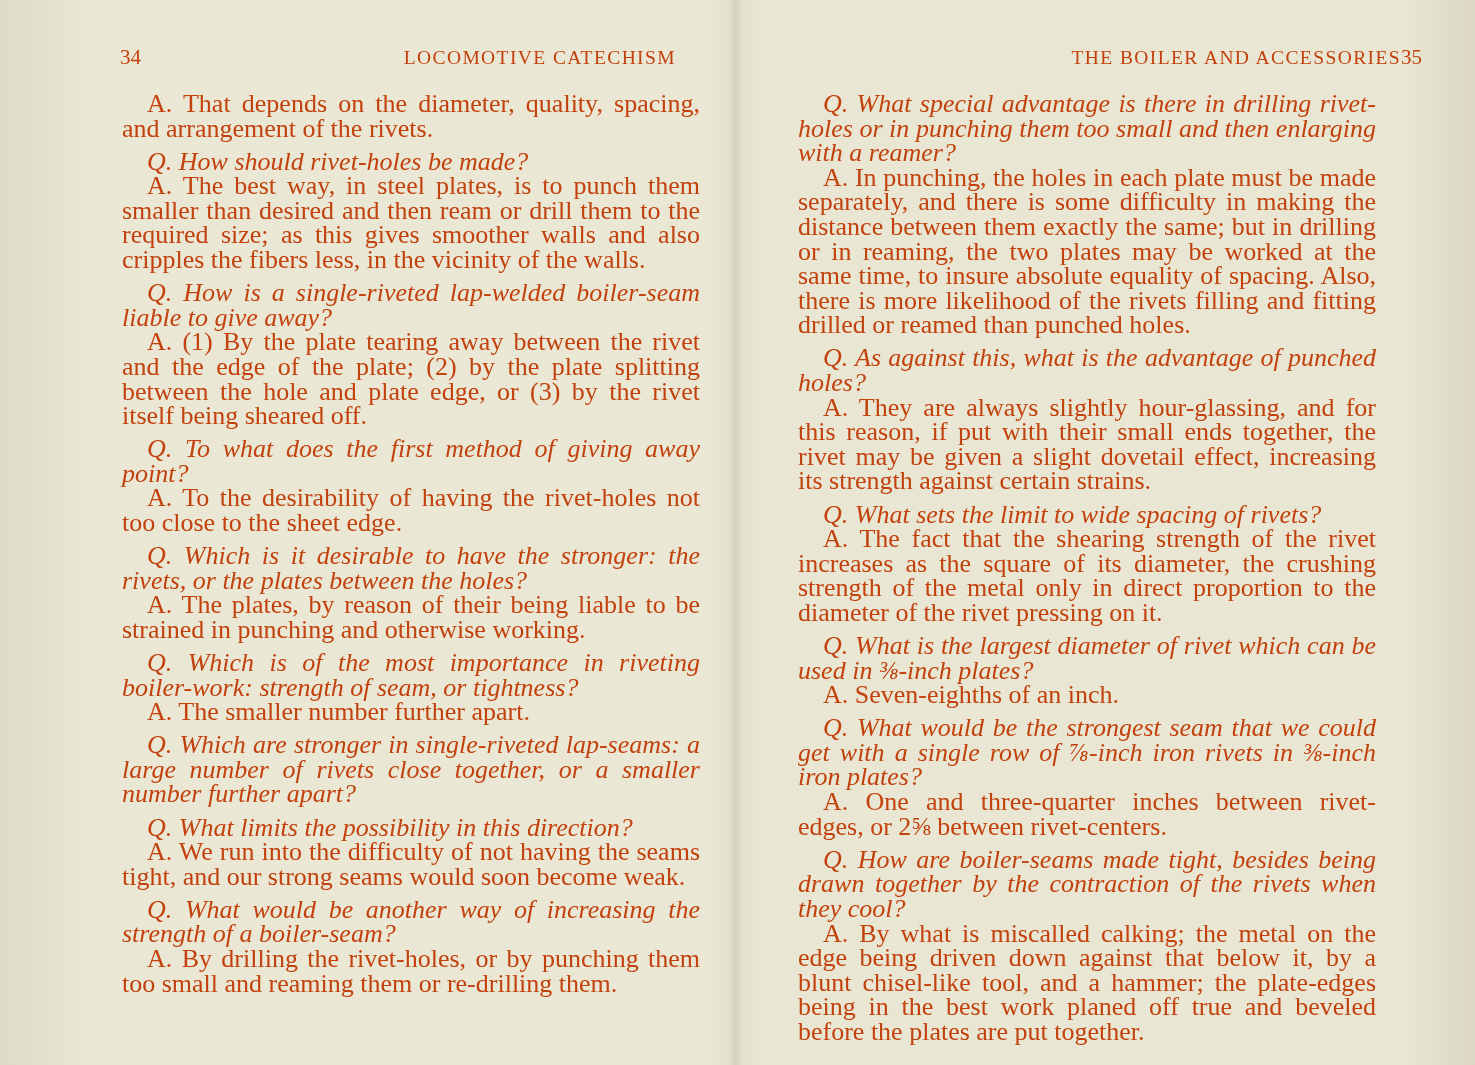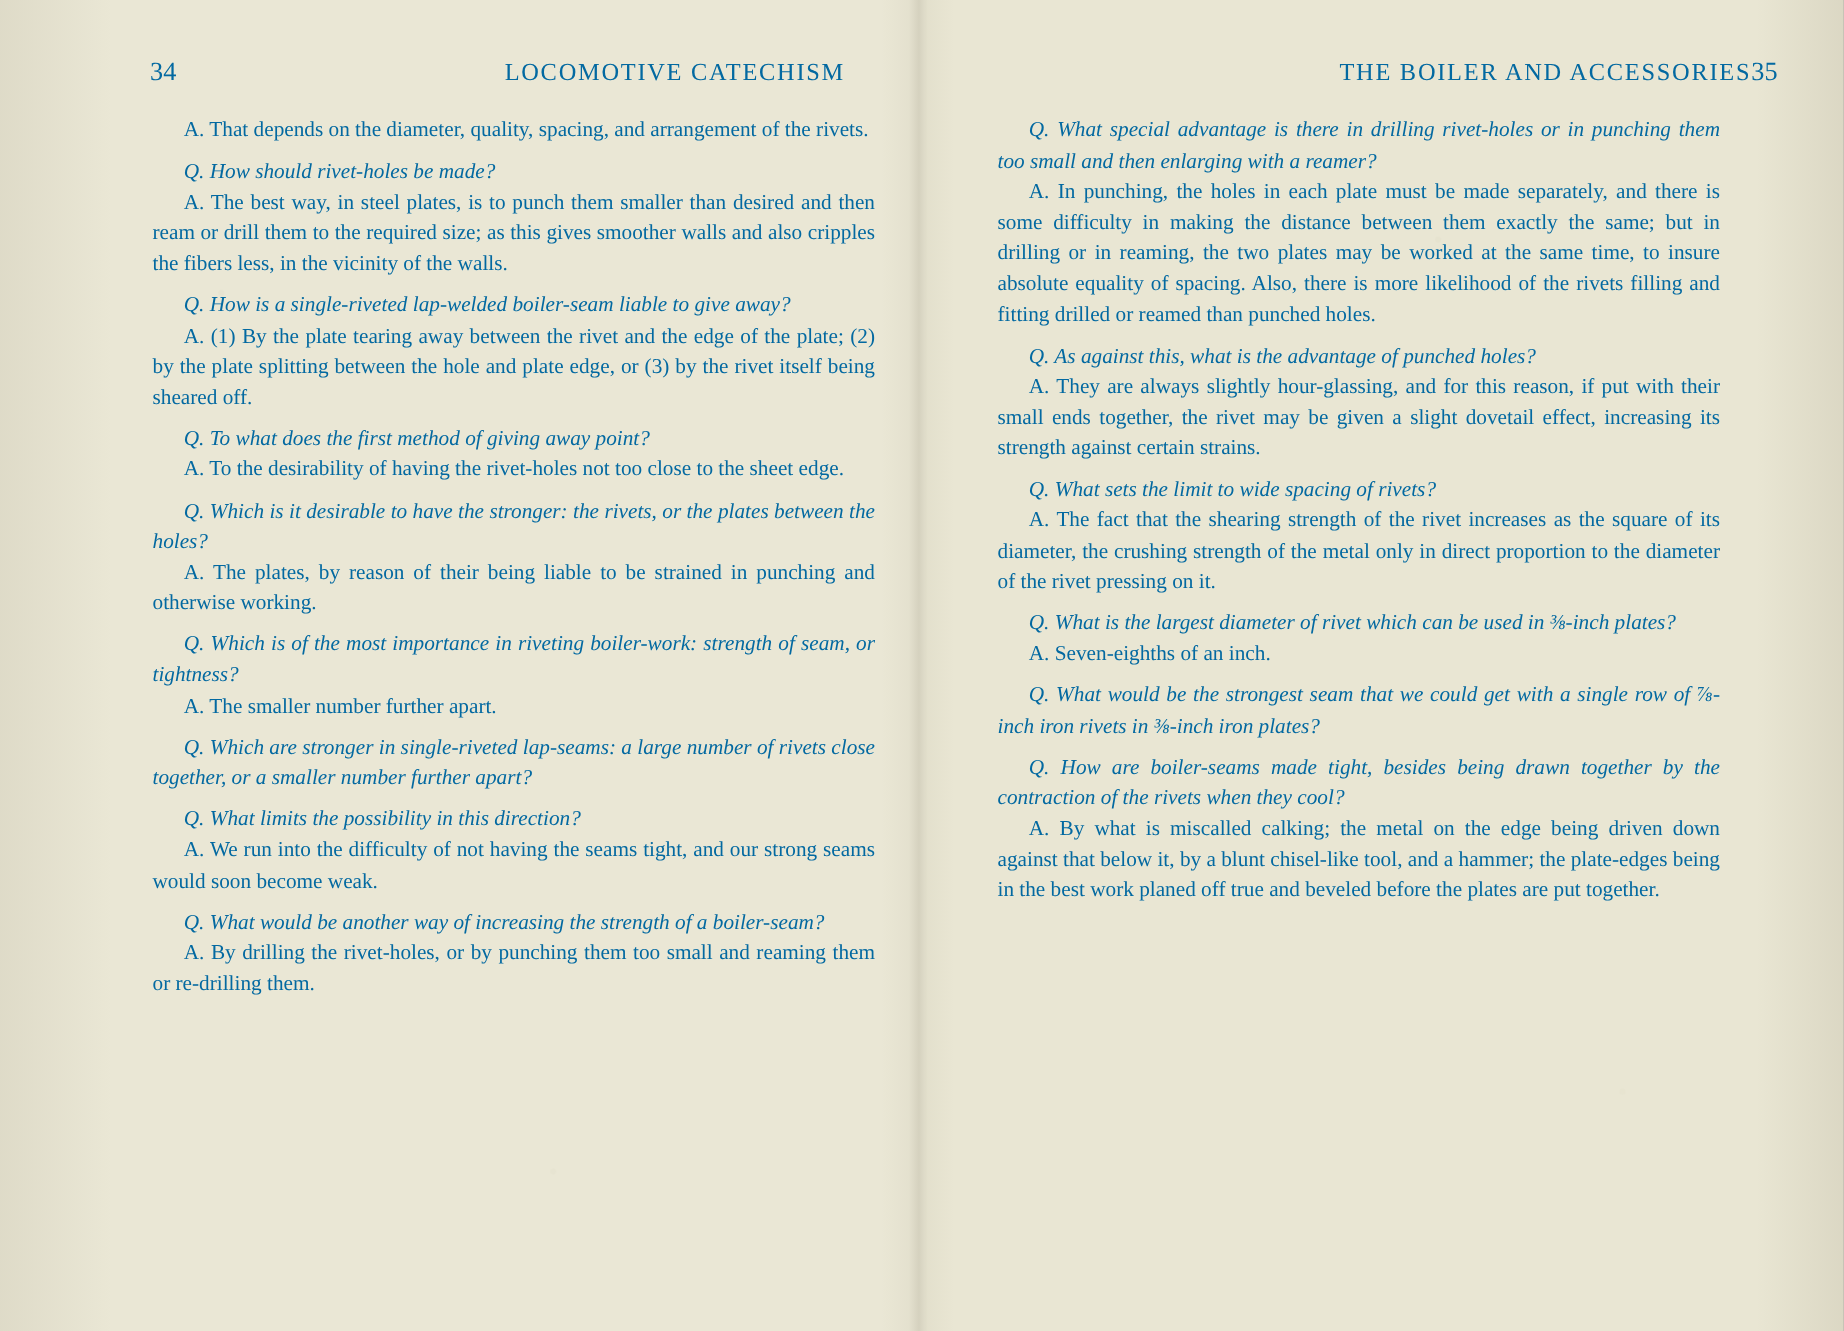--- a/index.html
+++ b/index.html
@@ -7,21 +7,21 @@
     padding: 0;
     background: #6b6b6b;
   }
   #page {
     position: relative;
     width: 1475px;
     height: 1065px;
     overflow: hidden;
     background: #eae7d6;
     font-family: "Liberation Serif", "DejaVu Serif", serif;
-    color: #0369a1;
+    color: #c2410c;
   }
   
   .leaf {
     position: absolute;
     top: 0;
     height: 100%;
   }
   .leaf-left  { left: 0;    width: 740px; background: #eae7d5; }
   .leaf-right { left: 740px; width: 735px; background: #e9e6d3; }
 
@@ -76,21 +76,21 @@
   .runhead-left .folio  { order: 0; }
   .runhead-left .runtitle { order: 1; padding-right: 26px; }
   .runhead-right .runtitle { order: 0; padding-left: 16px; }
   .runhead-right .folio { order: 1; }
 
   
   .col {
     position: absolute;
     top: 92px;
     width: 578px;
-    font-size: 17px;
+    font-size: 26px;
     line-height: 24.6px;
     text-align: justify;
     text-justify: inter-word;
     -webkit-hyphens: none;
     hyphens: none;
   }
   .col-left  { left: 122px; }
   .col-right { left: 798px; font-family: Liberation Serif, serif; }
 
   .para {
@@ -147,17 +147,18 @@
   <div class="col col-right" id="col-right">
       <p class="para q">Q. What special advantage is there in drilling rivet-holes or in punching them too small and then enlarging with a reamer?</p>
       <p class="para a">A. In punching, the holes in each plate must be made separately, and there is some difficulty in making the distance between them exactly the same; but in drilling or in reaming, the two plates may be worked at the same time, to insure absolute equality of spacing.  Also, there is more likelihood of the rivets filling and fitting drilled or reamed than punched holes.</p>
       <p class="para q gap">Q. As against this, what is the advantage of punched holes?</p>
       <p class="para a">A. They are always slightly hour-glassing, and for this reason, if put with their small ends together, the rivet may be given a slight dovetail effect, increasing its strength against certain strains.</p>
       <p class="para q gap">Q. What sets the limit to wide spacing of rivets?</p>
       <p class="para a">A. The fact that the shearing strength of the rivet increases as the square of its diameter, the crushing strength of the metal only in direct proportion to the diameter of the rivet pressing on it.</p>
       <p class="para q gap">Q. What is the largest diameter of rivet which can be used in ⅜-inch plates?</p>
       <p class="para a">A. Seven-eighths of an inch.</p>
       <p class="para q gap">Q. What would be the strongest seam that we could get with a single row of ⅞-inch iron rivets in ⅜-inch iron plates?</p>
+      <p class="para a">A. One and three-quarter inches between rivet-edges, or 2⅝ between rivet-centers.</p>
       <p class="para q gap">Q. How are boiler-seams made tight, besides being drawn together by the contraction of the rivets when they cool?</p>
       <p class="para a">A. By what is miscalled calking; the metal on the edge being driven down against that below it, by a blunt chisel-like tool, and a hammer; the plate-edges being in the best work planed off true and beveled before the plates are put together.</p>
     </div>
 
 </div>
 
 </body></html>

